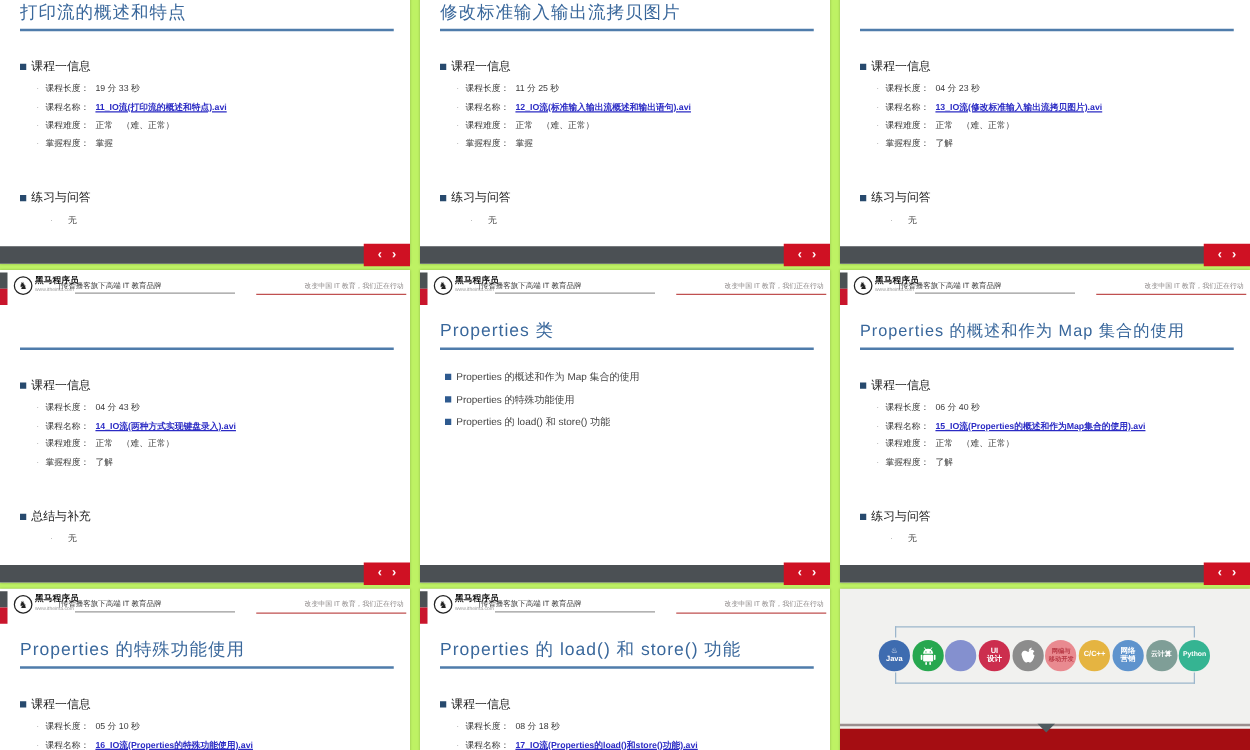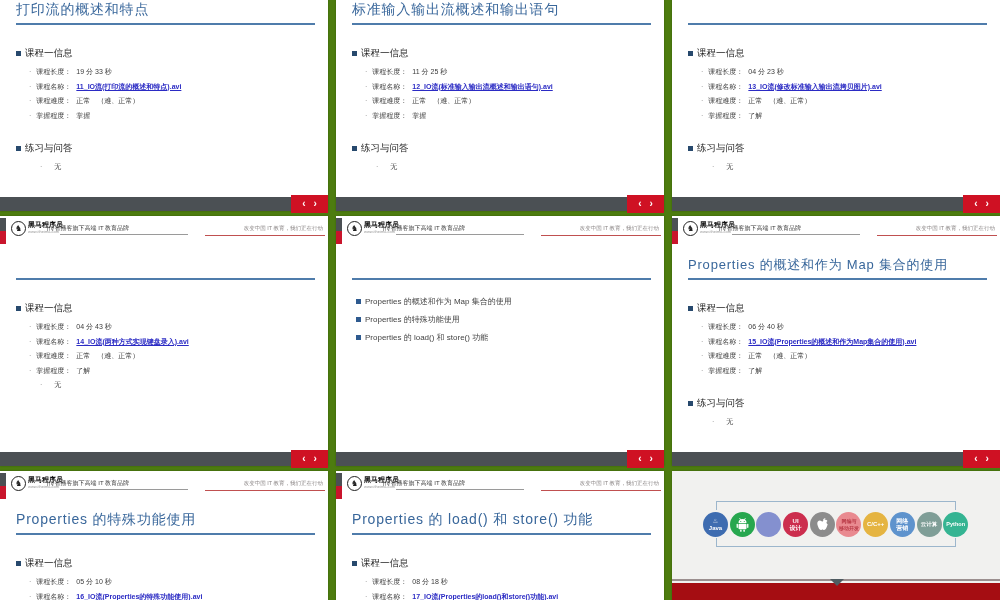--- a/index.html
+++ b/index.html
@@ -1,17 +1,17 @@
 <!DOCTYPE html>
 <html><head>
 <meta charset="utf-8">
 <style>
   html,body{margin:0;padding:0;}
   body{font-family:"Liberation Sans","DejaVu Sans",sans-serif;}
-  .canvas{position:relative;width:1000px;height:600px;background:#4d7c0f;overflow:hidden;}
+  .canvas{position:relative;width:1000px;height:600px;background:#bef264;overflow:hidden;}
   .slide{position:absolute;width:328px;height:250px;background:#ffffff;box-shadow:0 0 2px rgba(0,0,0,.25);}
   .slide9{background:#f1f1ef;}
 
   
   .hdr{position:absolute;top:2px;left:0;right:0;height:26px;}
   .edge-dark{position:absolute;left:0;top:0;width:6px;height:13px;background:#4b5054;}
   .edge-red{position:absolute;left:0;top:13px;width:6px;height:13px;background:#c9152c;}
   .logo{position:absolute;left:11px;top:3px;display:flex;align-items:flex-start;}
   .logo-circle{width:13px;height:13px;border:1.2px solid #222;border-radius:50%;font-size:8px;line-height:13px;text-align:center;color:#222;flex:0 0 auto;}
   .brand-block{margin-left:2px;}
@@ -25,21 +25,21 @@
   
   .title{position:absolute;top:40px;left:16px;right:8px;font-size:14px;color:#39679b;letter-spacing:.8px;white-space:nowrap;overflow:hidden;}
   .title-rule{position:absolute;top:62px;left:16px;right:13px;height:2px;background:#4f7cab;}
   .content{position:absolute;top:86px;left:16px;right:6px;font-size:7px;color:#3a3a3a;}
   .sec-head{display:flex;align-items:center;font-size:9.5px;color:#222;margin-bottom:5px;}
   .sq{width:5px;height:5px;background:#27496d;margin-right:4px;flex:0 0 auto;}
   .field{display:flex;align-items:baseline;padding-left:13px;line-height:14.5px;white-space:nowrap;}
   .dot{color:#9a9a9a;margin-right:5px;font-size:7px;}
   .flabel{margin-right:5px;color:#3a3a3a;}
   .link{color:#2b2bc4;text-decoration:underline;font-weight:bold;cursor:pointer;}
-  .sec2{margin-top:19px;}
+  .sec2{margin-top:29px;}
   .none-row{padding-left:24px;}
   .none-row .dot{margin-right:12px;}
   .bullets{position:absolute;top:78px;left:20px;right:8px;font-size:8px;color:#444;}
   .bullet-row{display:flex;align-items:center;line-height:15px;margin-bottom:3px;white-space:nowrap;}
   .bullet-row .sq{width:5px;height:5px;background:#2e5a8f;}
 
   
   .foot-bar{position:absolute;left:0;bottom:0;right:0;height:14px;background:#4b5054;}
   .nav-box{position:absolute;right:0;bottom:-2px;width:37px;height:18px;background:#cf1123;color:#fff;display:flex;align-items:center;justify-content:center;gap:8px;font-size:10px;font-weight:bold;cursor:pointer;}
   .nav-box span{line-height:1;}
@@ -99,21 +99,21 @@
         </div>
     </div>
     <div class="foot-bar"></div>
     <div class="nav-box">
         <span>‹</span>
         <span>›</span>
       </div>
   </div>
 
   <div class="slide" style="left:336px;top:-39px;">
-    <div class="title">标准输入输出流概述和输出语句</div>
+    <div class="title">修改标准输入输出流拷贝图片</div>
     <div class="title-rule"></div>
     <div class="content">
       <div class="sec-head">
           <span class="sq"></span>
           <span>课程一信息</span>
         </div>
       <div class="field">
           <span class="dot">·</span>
           <span class="flabel">课程长度：</span>
           <span>11 分 25 秒</span>
@@ -227,20 +227,24 @@
       <div class="field">
           <span class="dot">·</span>
           <span class="flabel">课程难度：</span>
           <span>正常　（难、正常）</span>
         </div>
       <div class="field">
           <span class="dot">·</span>
           <span class="flabel">掌握程度：</span>
           <span>了解</span>
         </div>
+      <div class="sec-head sec2">
+          <span class="sq"></span>
+          <span>总结与补充</span>
+        </div>
       <div class="field none-row">
           <span class="dot">·</span>
           <span>无</span>
         </div>
     </div>
     <div class="foot-bar"></div>
     <div class="nav-box">
         <span>‹</span>
         <span>›</span>
       </div>
@@ -255,20 +259,21 @@
         <div class="brand-block">
             <div class="brand">黑马程序员</div>
             <div class="brand-url">www.itheima.com</div>
           </div>
       </div>
       <div class="tagline">|传智播客旗下高端 IT 教育品牌</div>
       <div class="gray-rule"></div>
       <div class="slogan">改变中国 IT 教育，我们正在行动</div>
       <div class="red-rule"></div>
     </div>
+    <div class="title">Properties 类</div>
     <div class="title-rule"></div>
     <div class="bullets">
       <div class="bullet-row">
           <span class="sq"></span>
           <span>Properties 的概述和作为 Map 集合的使用</span>
         </div>
       <div class="bullet-row">
           <span class="sq"></span>
           <span>Properties 的特殊功能使用</span>
         </div>

